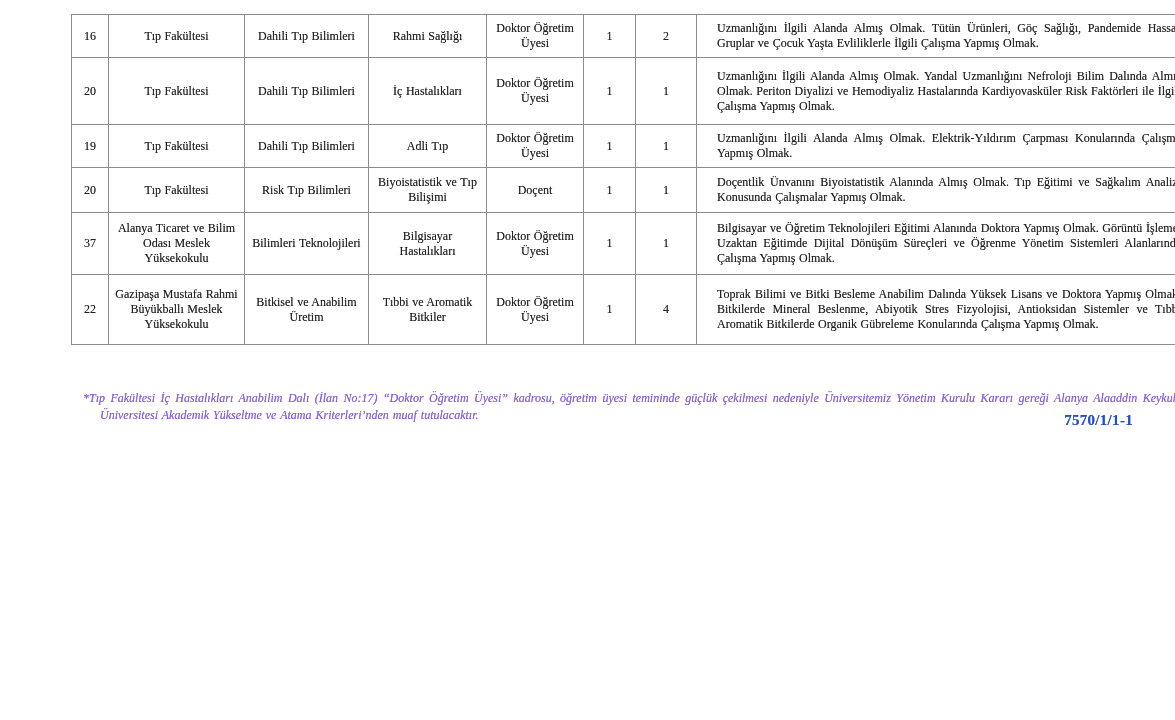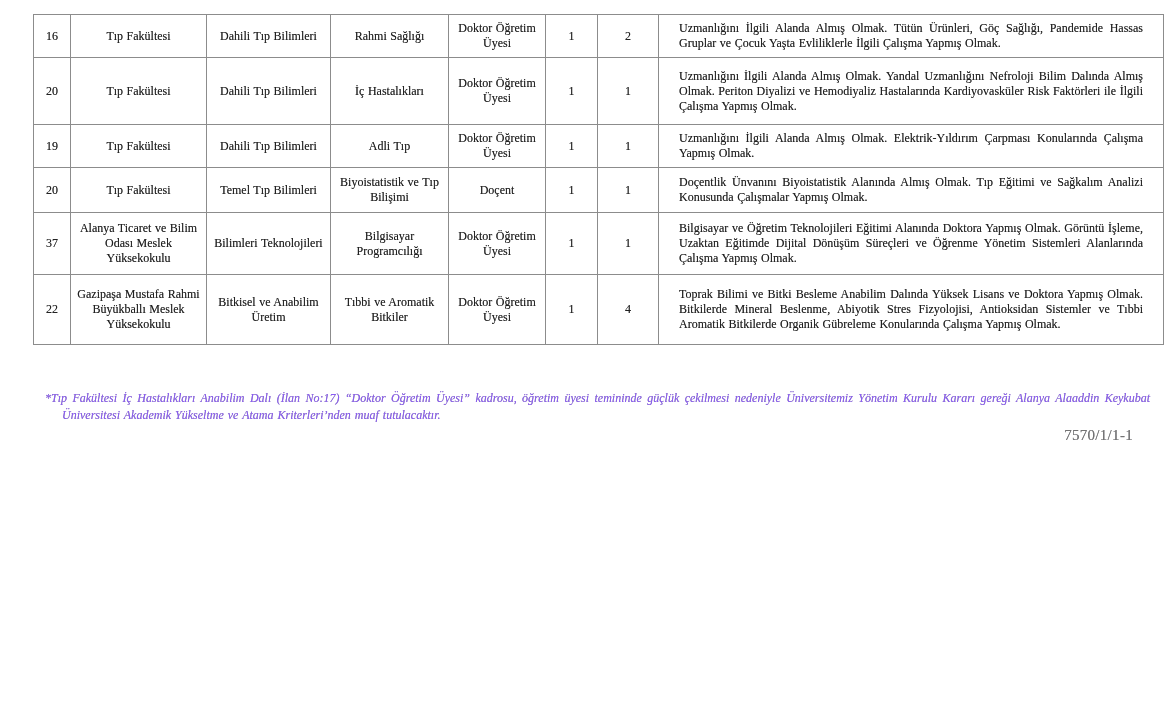--- a/index.html
+++ b/index.html
@@ -12,20 +12,21 @@
     height: 720px;
     position: relative;
     font-family: "Liberation Serif", "DejaVu Serif", serif;
     color: #212121;
     overflow: hidden;
   }
   .page {
     position: absolute;
     inset: 0;
     background: #ffffff;
+    margin-left: 38px;
   }
   table.kadro {
     position: absolute;
     left: 33px;
     top: 14px;
     width: 1130px;
     border-collapse: collapse;
     table-layout: fixed;
   }
   table.kadro td {
@@ -55,25 +56,25 @@
     text-align: justify;
     padding-left: 17px;
     text-indent: -17px;
     color: #8b5cf6;
     text-shadow: 0 0 0.5px rgba(40,40,40,0.5);
     word-spacing: 1px;
   }
   .refnum {
     position: absolute;
     right: 42px;
-    top: 427px;
+    top: 412px;
     font-size: 15px;
-    font-weight: normal;
+    font-weight: bold;
     letter-spacing: 0.3px;
-    color: #737373;
+    color: #1d4ed8;
     text-shadow: 0 0 0.5px rgba(40,40,60,0.5);
   }
 </style>
 </head>
 <body>
 
 <div class="page">
 
   <table class="kadro">
     <colgroup>
@@ -113,32 +114,32 @@
         <td>Dahili Tıp Bilimleri</td>
         <td>Adli Tıp</td>
         <td>Doktor Öğretim Üyesi</td>
         <td>1</td>
         <td>1</td>
         <td class="req">Uzmanlığını İlgili Alanda Almış Olmak. Elektrik-Yıldırım Çarpması Konularında Çalışma Yapmış Olmak.</td>
       </tr>
       <tr style="height:45px">
         <td>20</td>
         <td>Tıp Fakültesi</td>
-        <td>Temel Tıp Bilimleri</td>
+        <td>Risk Tıp Bilimleri</td>
         <td>Biyoistatistik ve Tıp Bilişimi</td>
         <td>Doçent</td>
         <td>1</td>
         <td>1</td>
         <td class="req">Doçentlik Ünvanını Biyoistatistik Alanında Almış Olmak. Tıp Eğitimi ve Sağkalım Analizi Konusunda Çalışmalar Yapmış Olmak.</td>
       </tr>
       <tr style="height:62px">
         <td>37</td>
         <td>Alanya Ticaret ve Bilim Odası Meslek Yüksekokulu</td>
         <td>Bilimleri Teknolojileri</td>
-        <td>Bilgisayar Programcılığı</td>
+        <td>Bilgisayar Hastalıkları</td>
         <td>Doktor Öğretim Üyesi</td>
         <td>1</td>
         <td>1</td>
         <td class="req">Bilgisayar ve Öğretim Teknolojileri Eğitimi Alanında Doktora Yapmış Olmak. Görüntü İşleme, Uzaktan Eğitimde Dijital Dönüşüm Süreçleri ve Öğrenme Yönetim Sistemleri Alanlarında Çalışma Yapmış Olmak.</td>
       </tr>
       <tr style="height:70px">
         <td>22</td>
         <td>Gazipaşa Mustafa Rahmi Büyükballı Meslek Yüksekokulu</td>
         <td>Bitkisel ve Anabilim Üretim</td>
         <td>Tıbbi ve Aromatik Bitkiler</td>

